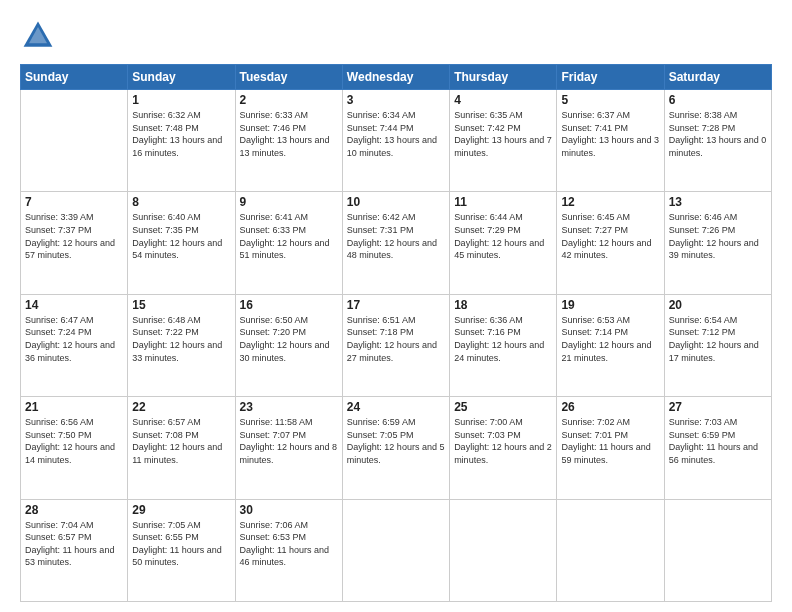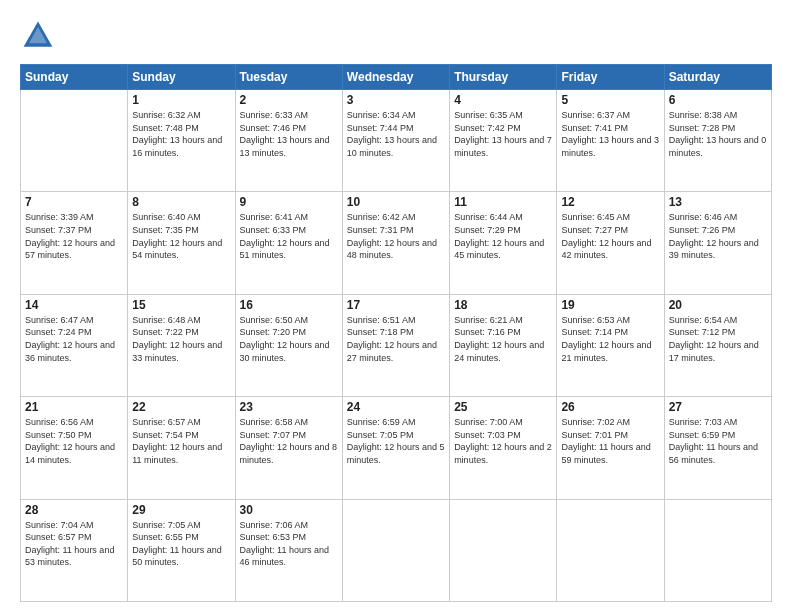--- a/index.html
+++ b/index.html
@@ -228,21 +228,21 @@
         <div class="cell-text">Daylight: 12 hours and 30 minutes.</div>
           </td>
           <td>
             <div class="day-number">17</div>
         <div class="cell-text">Sunrise: 6:51 AM</div>
         <div class="cell-text">Sunset: 7:18 PM</div>
         <div class="cell-text">Daylight: 12 hours and 27 minutes.</div>
           </td>
           <td>
             <div class="day-number">18</div>
-        <div class="cell-text">Sunrise: 6:21 AM</div>
+        <div class="cell-text">Sunrise: 6:36 AM</div>
         <div class="cell-text">Sunset: 7:16 PM</div>
         <div class="cell-text">Daylight: 12 hours and 24 minutes.</div>
           </td>
           <td>
             <div class="day-number">19</div>
         <div class="cell-text">Sunrise: 6:53 AM</div>
         <div class="cell-text">Sunset: 7:14 PM</div>
         <div class="cell-text">Daylight: 12 hours and 21 minutes.</div>
           </td>
           <td>
@@ -255,26 +255,26 @@
         <tr>
           <td>
             <div class="day-number">21</div>
         <div class="cell-text">Sunrise: 6:56 AM</div>
         <div class="cell-text">Sunset: 7:50 PM</div>
         <div class="cell-text">Daylight: 12 hours and 14 minutes.</div>
           </td>
           <td>
             <div class="day-number">22</div>
         <div class="cell-text">Sunrise: 6:57 AM</div>
-        <div class="cell-text">Sunset: 7:54 PM</div>
+        <div class="cell-text">Sunset: 7:08 PM</div>
         <div class="cell-text">Daylight: 12 hours and 11 minutes.</div>
           </td>
           <td>
             <div class="day-number">23</div>
-        <div class="cell-text">Sunrise: 6:58 AM</div>
+        <div class="cell-text">Sunrise: 11:58 AM</div>
         <div class="cell-text">Sunset: 7:07 PM</div>
         <div class="cell-text">Daylight: 12 hours and 8 minutes.</div>
           </td>
           <td>
             <div class="day-number">24</div>
         <div class="cell-text">Sunrise: 6:59 AM</div>
         <div class="cell-text">Sunset: 7:05 PM</div>
         <div class="cell-text">Daylight: 12 hours and 5 minutes.</div>
           </td>
           <td>

